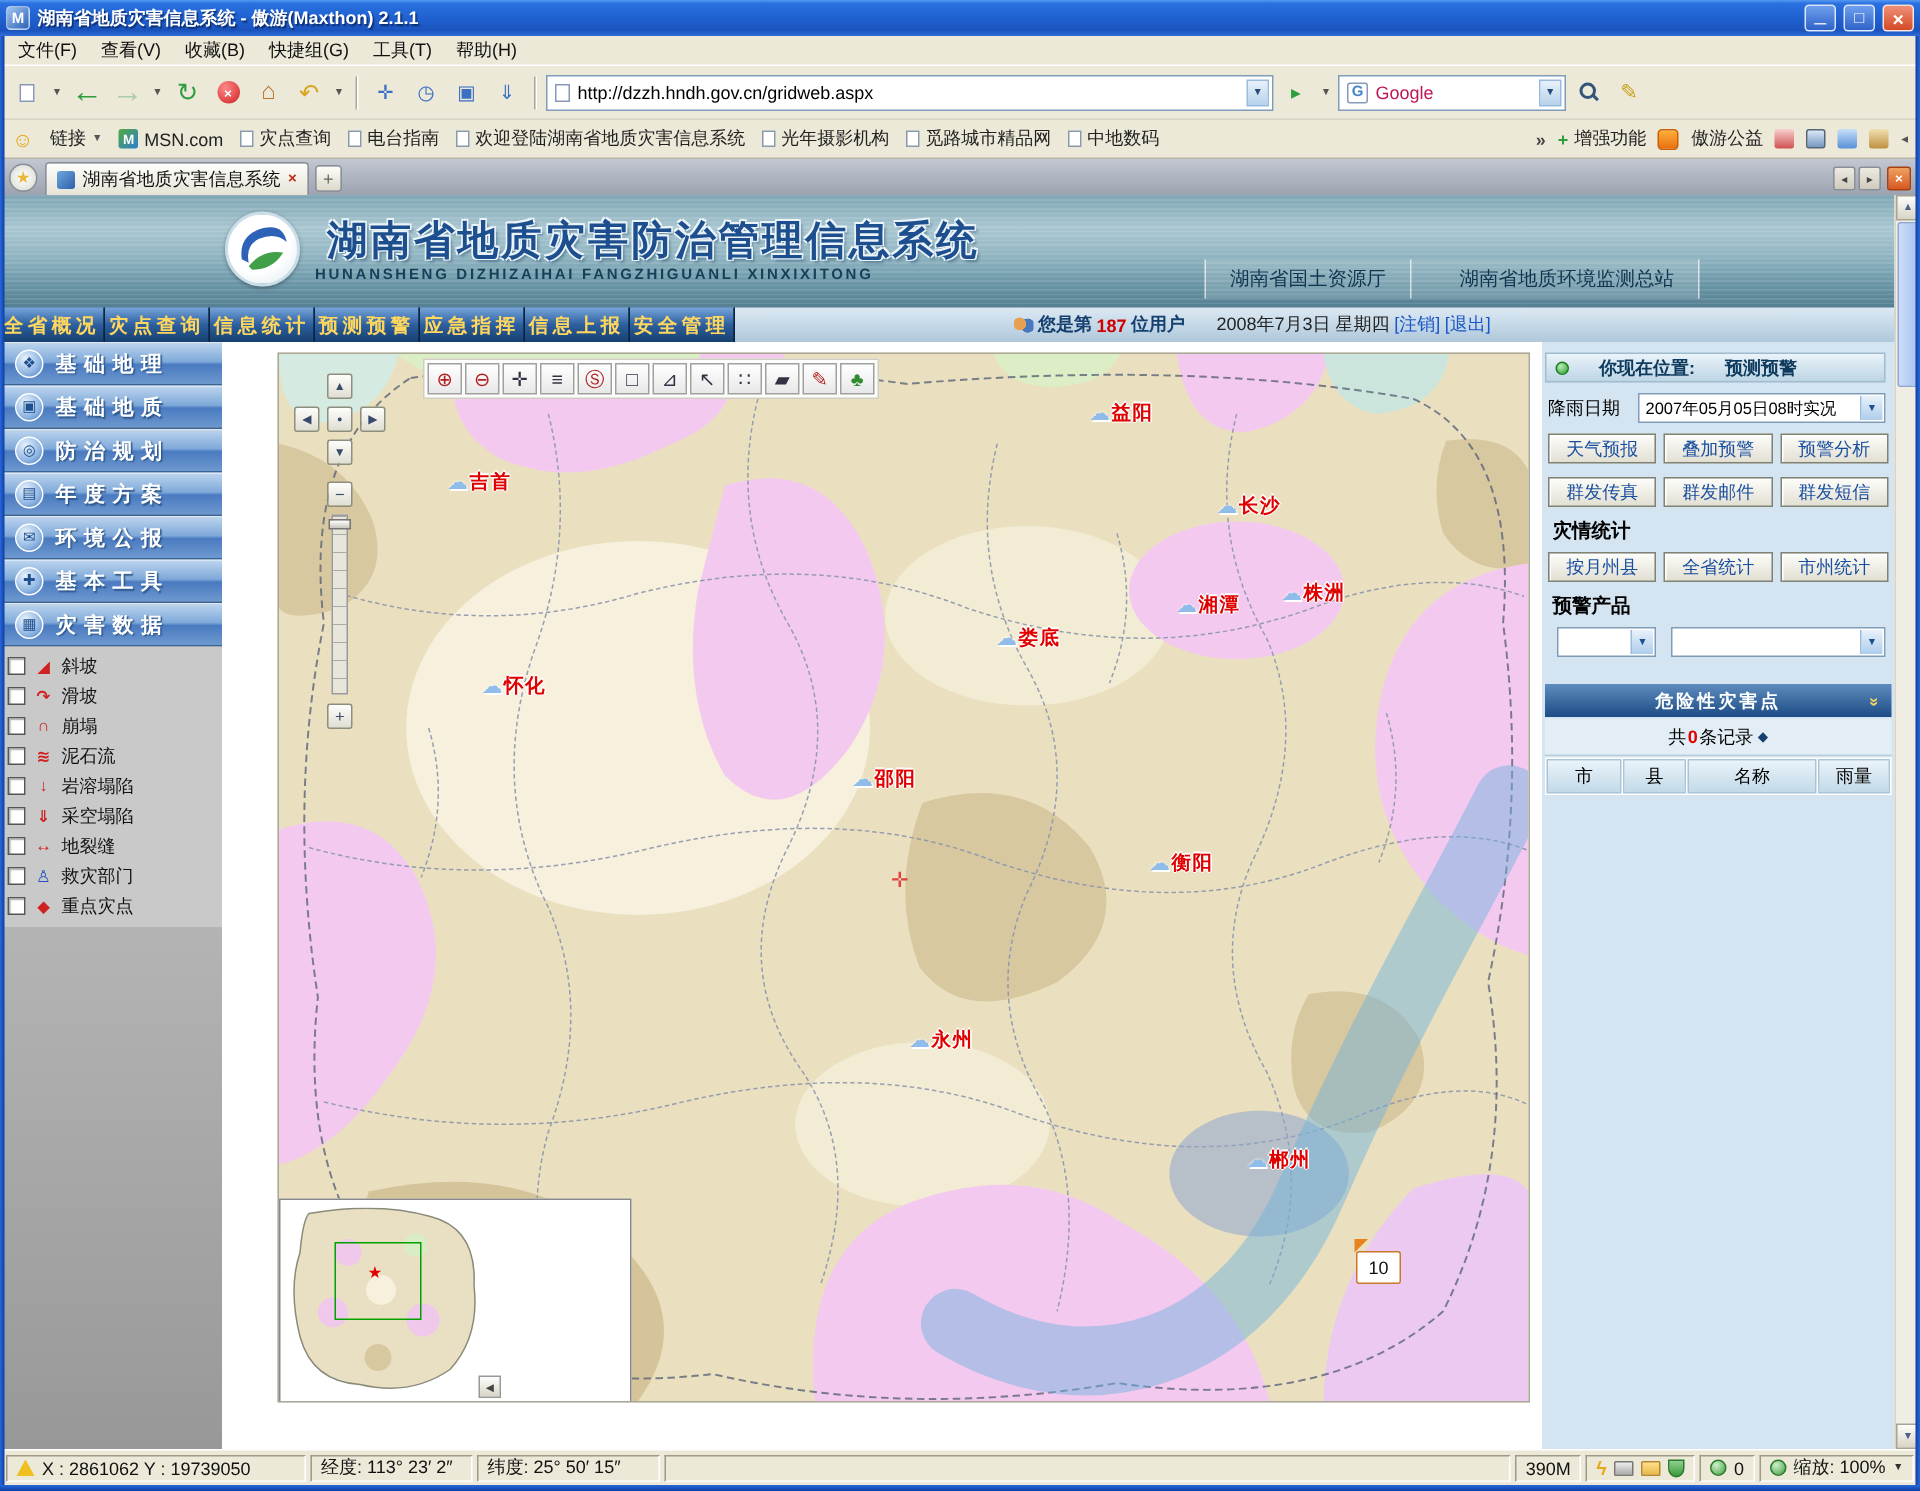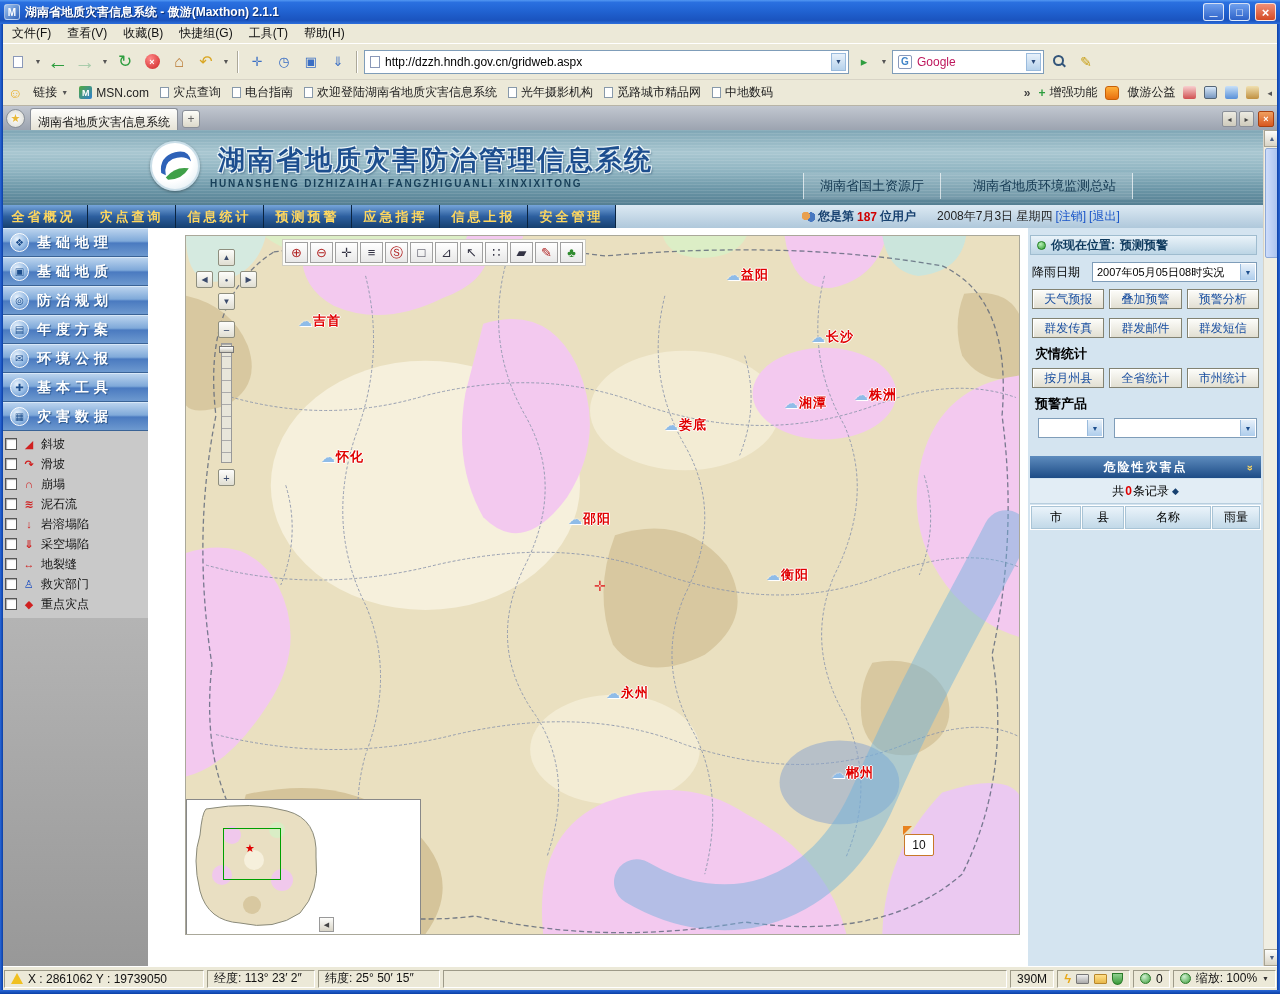--- a/index.html
+++ b/index.html
@@ -75,21 +75,21 @@
   .ico-chat { background:linear-gradient(#C8E0F8,#5890D8); }
   .ico-gift { background:linear-gradient(#F0E0B0,#C09040); }
   .scroll-arrow { font-size:9px; color:#555; cursor:pointer; }
 
   .tabbar { position:absolute; left:0; top:106px; right:0; height:24px;
     background:linear-gradient(#C2C7D0,#9CA3B0); display:flex; align-items:flex-end; padding:0 4px; }
   .fav-btn { width:19px; height:19px; border-radius:50%; background:radial-gradient(#FFF,#D8D8D0); border:1px solid #888F98;
     color:#E8B838; font-size:11px; display:flex; align-items:center; justify-content:center; margin:0 5px 2px 2px; cursor:pointer; }
   .tab { height:22px; display:flex; align-items:center; gap:5px; padding:0 7px;
     background:linear-gradient(#FEFEFC,#E6E3D6); border:1px solid #8A8F98; border-bottom:none;
-    border-radius:3px 3px 0 0; font-size:12px; color:#111; cursor:pointer;flex-direction:column; }
+    border-radius:3px 3px 0 0; font-size:12px; color:#111; cursor:pointer; }
   .tab-favicon { width:12px; height:12px; border-radius:2px; background:linear-gradient(135deg,#6FA8E0,#2E5FA8); }
   .tab-close { color:#C03020; font-size:10px; font-weight:bold; cursor:pointer; }
   .newtab-btn { width:18px; height:18px; margin:0 0 2px 4px; background:linear-gradient(#FDFDF8,#DDD9CA);
     border:1px solid #8A8F98; border-radius:3px; color:#666; font-size:12px; display:flex; align-items:center; justify-content:center; cursor:pointer; }
   .tabbar-spacer { flex:1; }
   .tab-scroll { width:15px; height:16px; margin-bottom:3px; background:linear-gradient(#EDEBE2,#CFCBBC); border:1px solid #8A8F98;
     border-radius:2px; font-size:8px; color:#444; display:flex; align-items:center; justify-content:center; cursor:pointer; margin-right:2px; }
   .tabbar-close { width:16px; height:16px; margin:0 2px 3px 2px; background:linear-gradient(#F0A060,#D85820); border:1px solid #A84010;
     border-radius:2px; color:#fff; font-size:9px; font-weight:bold; display:flex; align-items:center; justify-content:center; cursor:pointer; }
 
@@ -104,21 +104,21 @@
     background:radial-gradient(circle at 40% 35%,#FFFFFF 55%,#D8E8F0); border:2px solid #CADEE8;
     box-shadow:0 1px 3px rgba(0,0,0,.35); overflow:hidden; }
   .site-title { position:absolute; left:218px; top:12px; font-size:27px; font-weight:bold; color:#1D4E8E; letter-spacing:2px;
     text-shadow:-1px -1px 0 #EAF4F8,1px -1px 0 #EAF4F8,-1px 1px 0 #EAF4F8,1px 1px 0 #EAF4F8,2px 2px 2px rgba(0,40,80,.35); white-space:nowrap; }
   .site-subtitle { position:absolute; left:210px; top:48px; font-size:10px; font-weight:bold; color:#173F58; letter-spacing:1.8px; white-space:nowrap; }
   .header-links { position:absolute; right:130px; bottom:6px; display:flex; font-size:13px; font-weight:normal; color:#10354E;align-items:center; }
   .hlink { padding:4px 16px; border-left:1px solid rgba(255,255,255,.65); background:rgba(255,255,255,.14); cursor:pointer; white-space:nowrap; }
   .hlink:last-child { border-right:1px solid rgba(255,255,255,.65);padding-left:32px; }
 
   .nav-bar { position:absolute; left:0; right:17px; top:75px; height:23px; background:#0E2F55; display:flex; align-items:stretch; }
-  .nav-tab { width:88px; display:flex; align-items:center; justify-content:center; color:#FFD75E; font-size:13px; font-weight:bold;
+  .nav-tab { width:70px; display:flex; align-items:center; justify-content:center; color:#FFD75E; font-size:13px; font-weight:bold;
     letter-spacing:3px; background:linear-gradient(#76A5DA,#2D5F9F 50%,#16406F); border-right:1px solid #0A2440; cursor:pointer; white-space:nowrap; }
   .user-area { flex:1; background:linear-gradient(#DCE9F3,#AFC8DB); display:flex; align-items:center; gap:3px;
     padding-left:186px; font-size:12px; color:#1A3A66; white-space:nowrap; overflow:hidden; }
   .user-ico { width:13px; height:11px;
     background:radial-gradient(circle at 30% 45%,#E8A050 38%,transparent 40%),radial-gradient(circle at 70% 55%,#4878C0 42%,transparent 44%); }
   .u-pre,.u-suf { font-weight:bold; color:#16406F; }
   .u-num { color:#D00000; font-weight:bold; }
   .u-date { color:#222; margin-left: 18px; }
   .u-link { color:#1A55C8; cursor:pointer; }
 
@@ -171,21 +171,21 @@
 
   .overview { position:absolute; left:0; top:563px; width:235px; height:137px; background:#FFF; border:1px solid #888; }
   .ov-rect { position:absolute; left:36px; top:28px; width:58px; height:52px; border:1px solid #00A000; }
   .ov-star { position:absolute; left:58px; top:42px; color:#E00000; font-size:11px; }
   .ov-btn { position:absolute; left:132px; bottom:3px; width:15px; height:15px; background:linear-gradient(#FDFDFB,#D8D4C6);
     border:1px solid #999; font-size:7px; color:#444; display:flex; align-items:center; justify-content:center; cursor:pointer; }
 
   
   .right-panel { position:absolute; left:1028px; right:0; top:0; bottom:0; background:#D4E4F0; font-size:12px; }
   .loc-bar { position:absolute; left:2px; right:6px; top:7px; height:20px; background:linear-gradient(#EAF3F9,#BCD5E5);
-    border:1px solid #9FBCCF; display:flex; align-items:center; gap:5px; padding:0 6px; color:#0E3A5E; font-weight:bold; }
+    border:1px solid #9FBCCF; display:flex; align-items:center; gap:20px; padding:0 6px; color:#0E3A5E; font-weight:bold; }
   .green-dot { width:9px; height:9px; border-radius:50%; flex:0 0 9px;
     background:radial-gradient(circle at 35% 30%,#B8F0B8,#2E9E2E); border:1px solid #1E7E1E; }
   .rain-row { position:absolute; left:4px; right:6px; top:34px; height:20px; display:flex; align-items:center; gap:4px; }
   .rain-label { width:56px; flex:0 0 56px; color:#000; }
   .xp-select { position:relative; background:#fff; border:1px solid #7F9DB9; display:flex; align-items:center;
     padding:0 18px 0 4px; font-size:11px; color:#000; cursor:pointer; overflow:hidden; white-space:nowrap; }
   .rain-select { flex:1; height:20px; }
   .dd-arrow { position:absolute; right:1px; top:1px; bottom:1px; width:15px; background:linear-gradient(#E8F1FA,#AECDEC);
     border-left:1px solid #9ABBDD; display:flex; align-items:center; justify-content:center; font-size:7px; color:#1E4F8E; }
   .btn-row { position:absolute; left:4px; right:4px; display:flex; gap:5px; }

